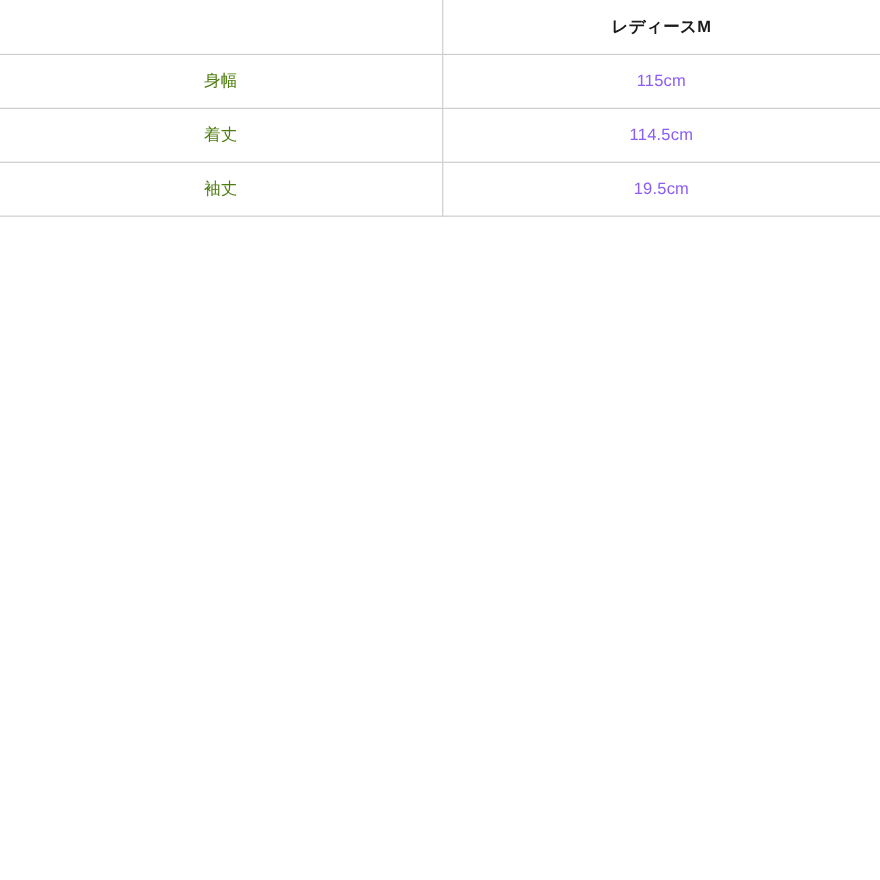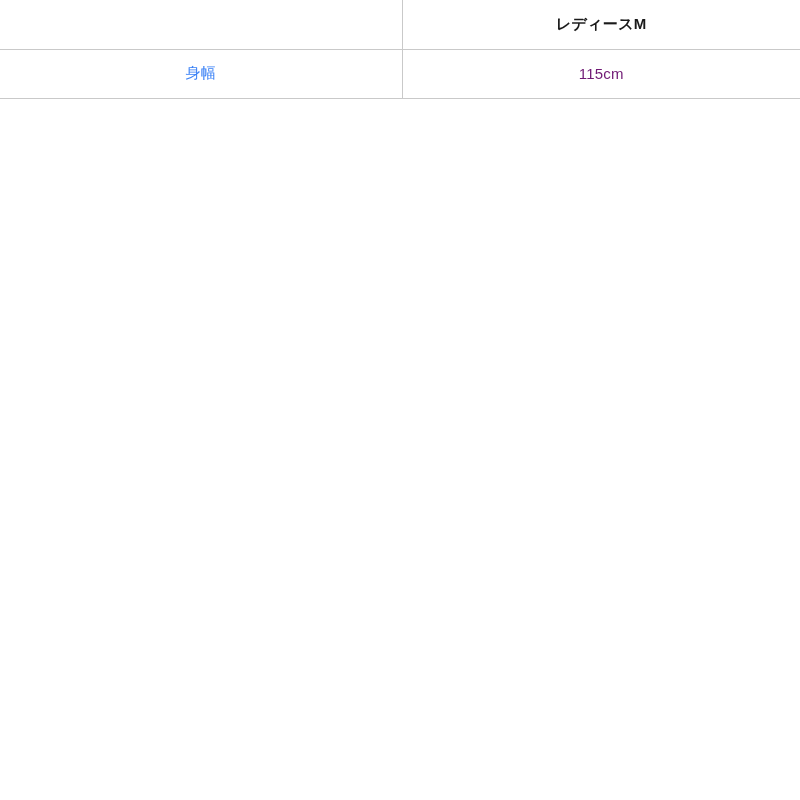--- a/index.html
+++ b/index.html
@@ -52,22 +52,22 @@
   table.size-table thead th.corner {
     
   }
   table.size-table tbody td {
     font-weight: normal;
     letter-spacing: 0.2px;
   }
   table.size-table tbody tr:last-child td {
     border-bottom: 1px solid #c9c9c9;
   }
-  .label-cell { color: #3b82f6; }
-  .value-cell { color: #701a75; }
+  .label-cell { color: #4d7c0f; }
+  .value-cell { color: #8b5cf6; }
 </style>
 </head>
 <body>
 
 <div class="page">
   <table class="size-table">
     <colgroup>
       <col class="label-col">
       <col class="value-col">
     </colgroup>
@@ -75,15 +75,23 @@
       <tr>
         <th class="corner"></th>
         <th>レディースM</th>
       </tr>
     </thead>
     <tbody>
       <tr>
         <td class="label-cell">身幅</td>
         <td class="value-cell">115cm</td>
       </tr>
+      <tr>
+        <td class="label-cell">着丈</td>
+        <td class="value-cell">114.5cm</td>
+      </tr>
+      <tr>
+        <td class="label-cell">袖丈</td>
+        <td class="value-cell">19.5cm</td>
+      </tr>
     </tbody>
   </table>
 </div>
 
 </body></html>

